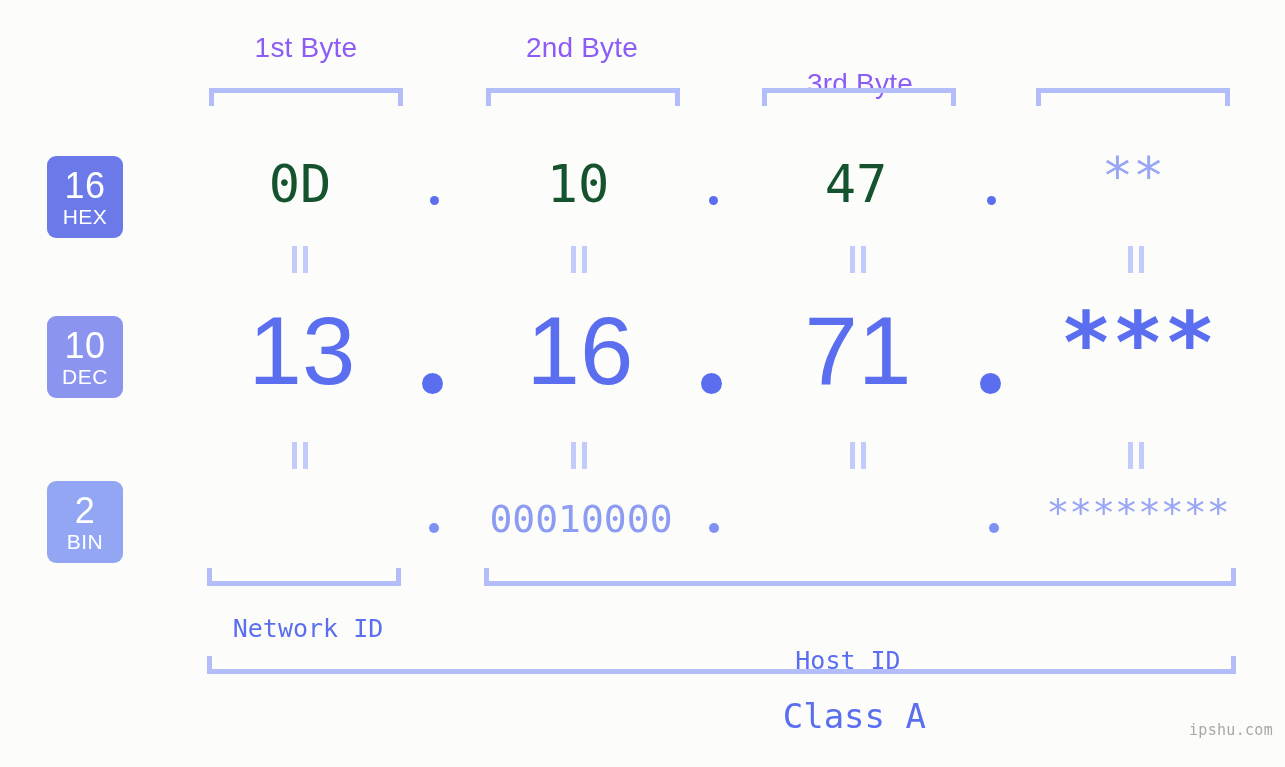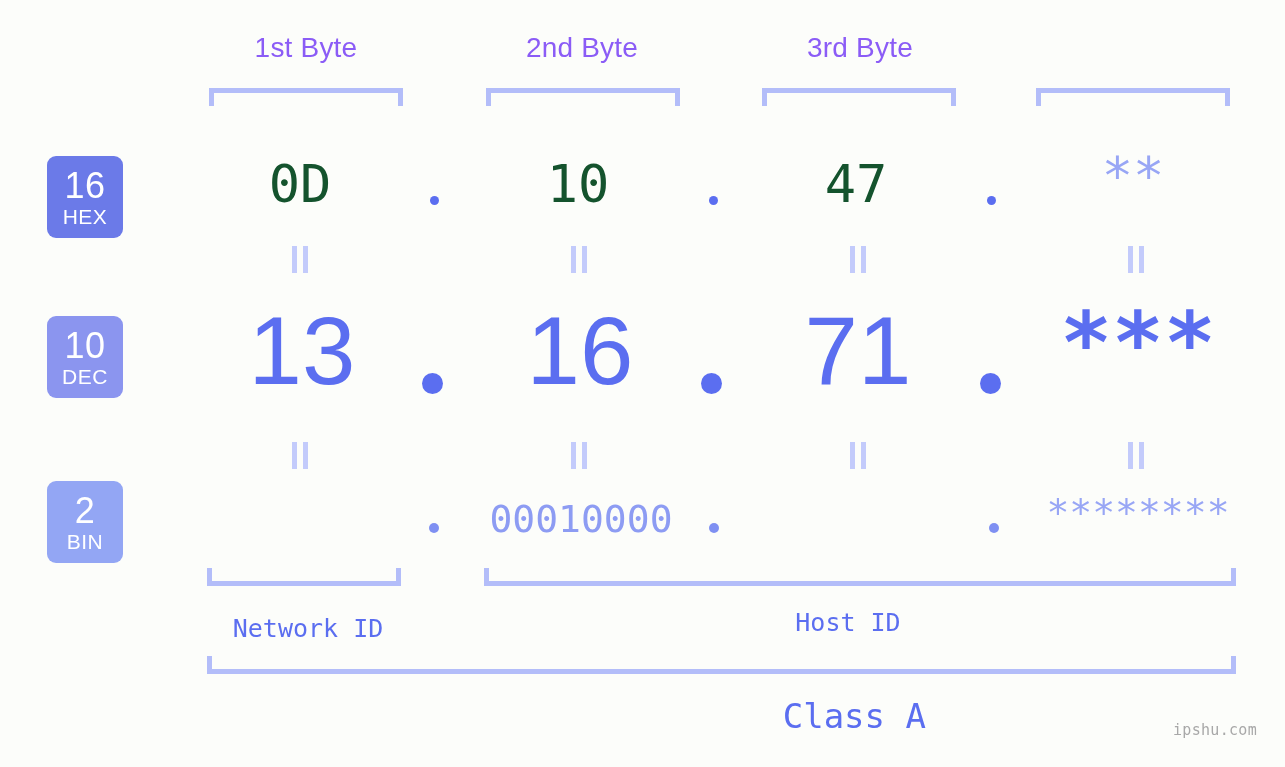--- a/index.html
+++ b/index.html
@@ -160,36 +160,36 @@
     font-family: "DejaVu Sans Mono", "Liberation Mono", monospace;
     font-size: 34px;
     color: #5b6ef0;
     text-align: right;
     white-space: nowrap;
   }
 
   
   .watermark {
     position: absolute;
-    right: 28px;
+    right: 12px;
     bottom: 28px;
     font-family: "DejaVu Sans Mono", "Liberation Mono", monospace;
     font-size: 15px;
     color: #a8a8a8;
     letter-spacing: 0.3px;
   }
 </style>
 </head>
 <body>
 
 <div id="stage">
 
   <div class="byte-label" style="left:210px; width:192px;">1st Byte</div>
   <div class="byte-label" style="left:486px; width:192px;">2nd Byte</div>
-  <div class="byte-label" style="left:764px; width:192px;">3rd Byte</div>
+  <div class="byte-label" style="left:764px; width:192px;margin-top:36px;">3rd Byte</div>
 
   <div class="bracket bracket-down" style="left:209px; top:88px; width:194px;"></div>
   <div class="bracket bracket-down" style="left:486px; top:88px; width:194px;"></div>
   <div class="bracket bracket-down" style="left:762px; top:88px; width:194px;"></div>
   <div class="bracket bracket-down" style="left:1036px; top:88px; width:194px;"></div>
 
   <div class="badge" style="left:47px; top:156px; background:#6b7ae8;">
     <span class="num">16</span>
     <span class="nm">HEX</span>
   </div>
@@ -257,20 +257,20 @@
   <div class="dot dot-md" style="left:429px; top:523px;"></div>
   <div class="cell bin-val" style="left:481px; top:500px; width:200px;">00010000</div>
   <div class="dot dot-md" style="left:709px; top:523px;"></div>
   <div class="dot dot-md" style="left:989px; top:523px;"></div>
   <div class="cell bin-star" style="left:1038px; top:494px; width:200px;">********</div>
 
   <div class="bracket bracket-up" style="left:207px; top:568px; width:194px;"></div>
   <div class="bracket bracket-up" style="left:484px; top:568px; width:752px;"></div>
 
   <div class="id-label" style="left:204px; top:614px; width:208px;">Network ID</div>
-  <div class="id-label" style="left:744px; top:608px; width:208px;">Host ID</div>
+  <div class="id-label" style="left:744px; top:646px; width:208px;">Host ID</div>
 
   <div class="bracket bracket-up" style="left:207px; top:656px; width:1029px;"></div>
   <div class="class-label" style="left:540px; top:696px; width:386px;">Class A</div>
 
   <div class="watermark">ipshu.com</div>
 
 </div>
 
 </body></html>

